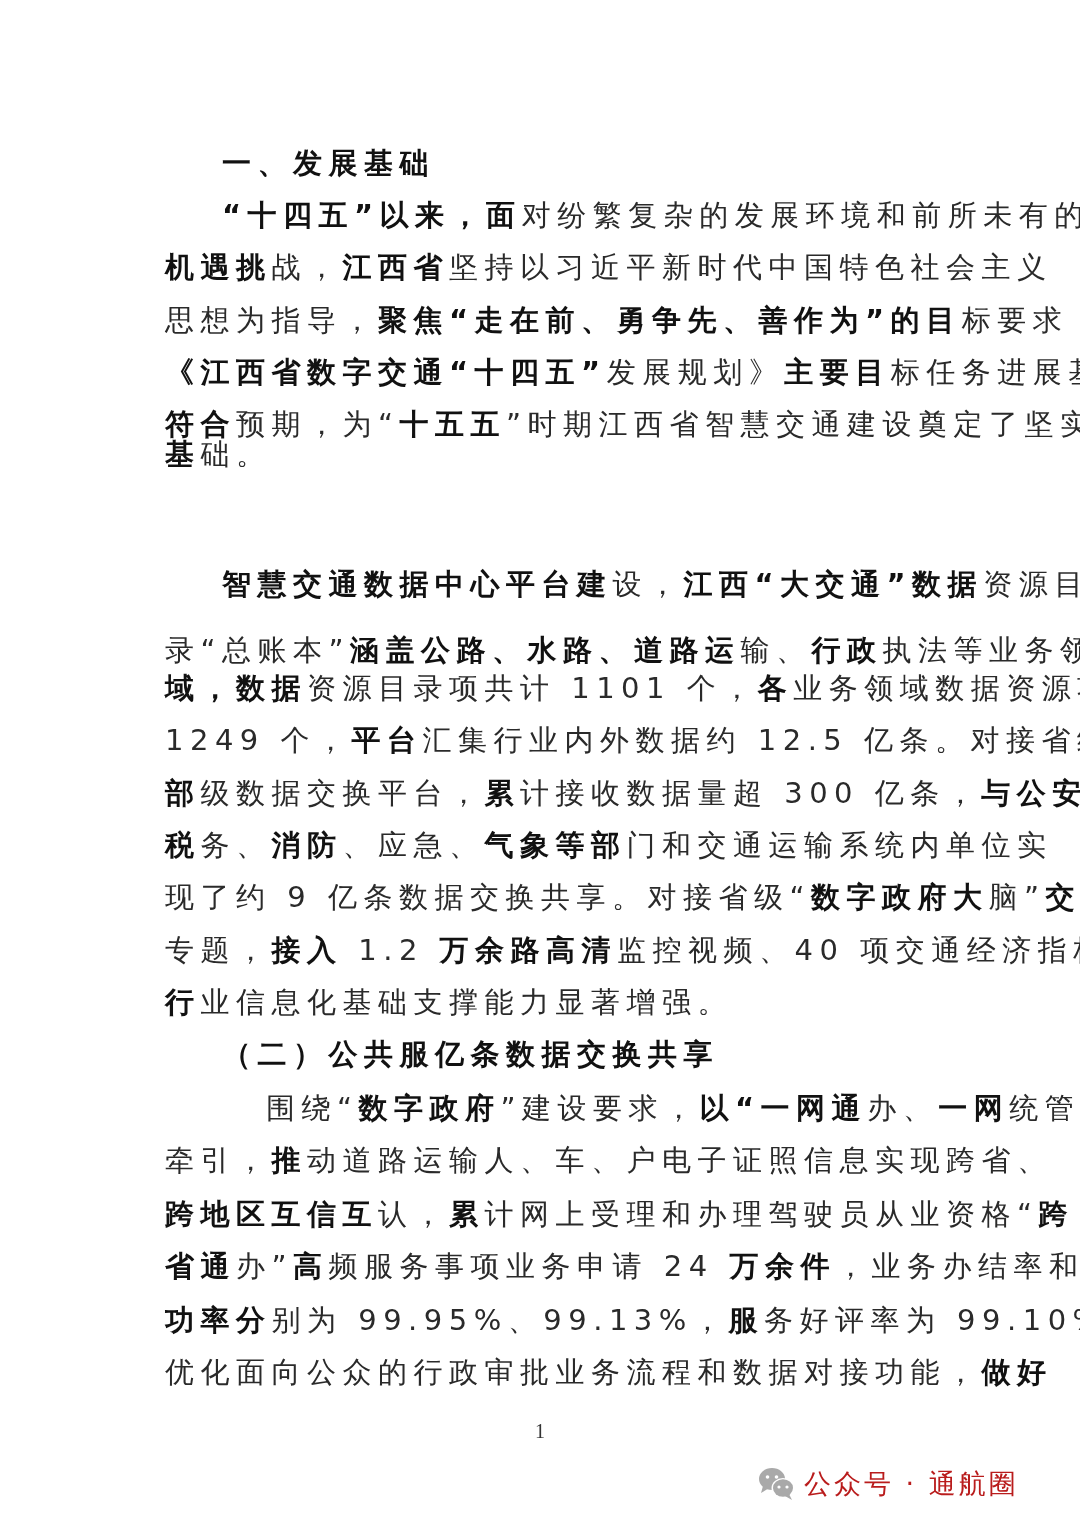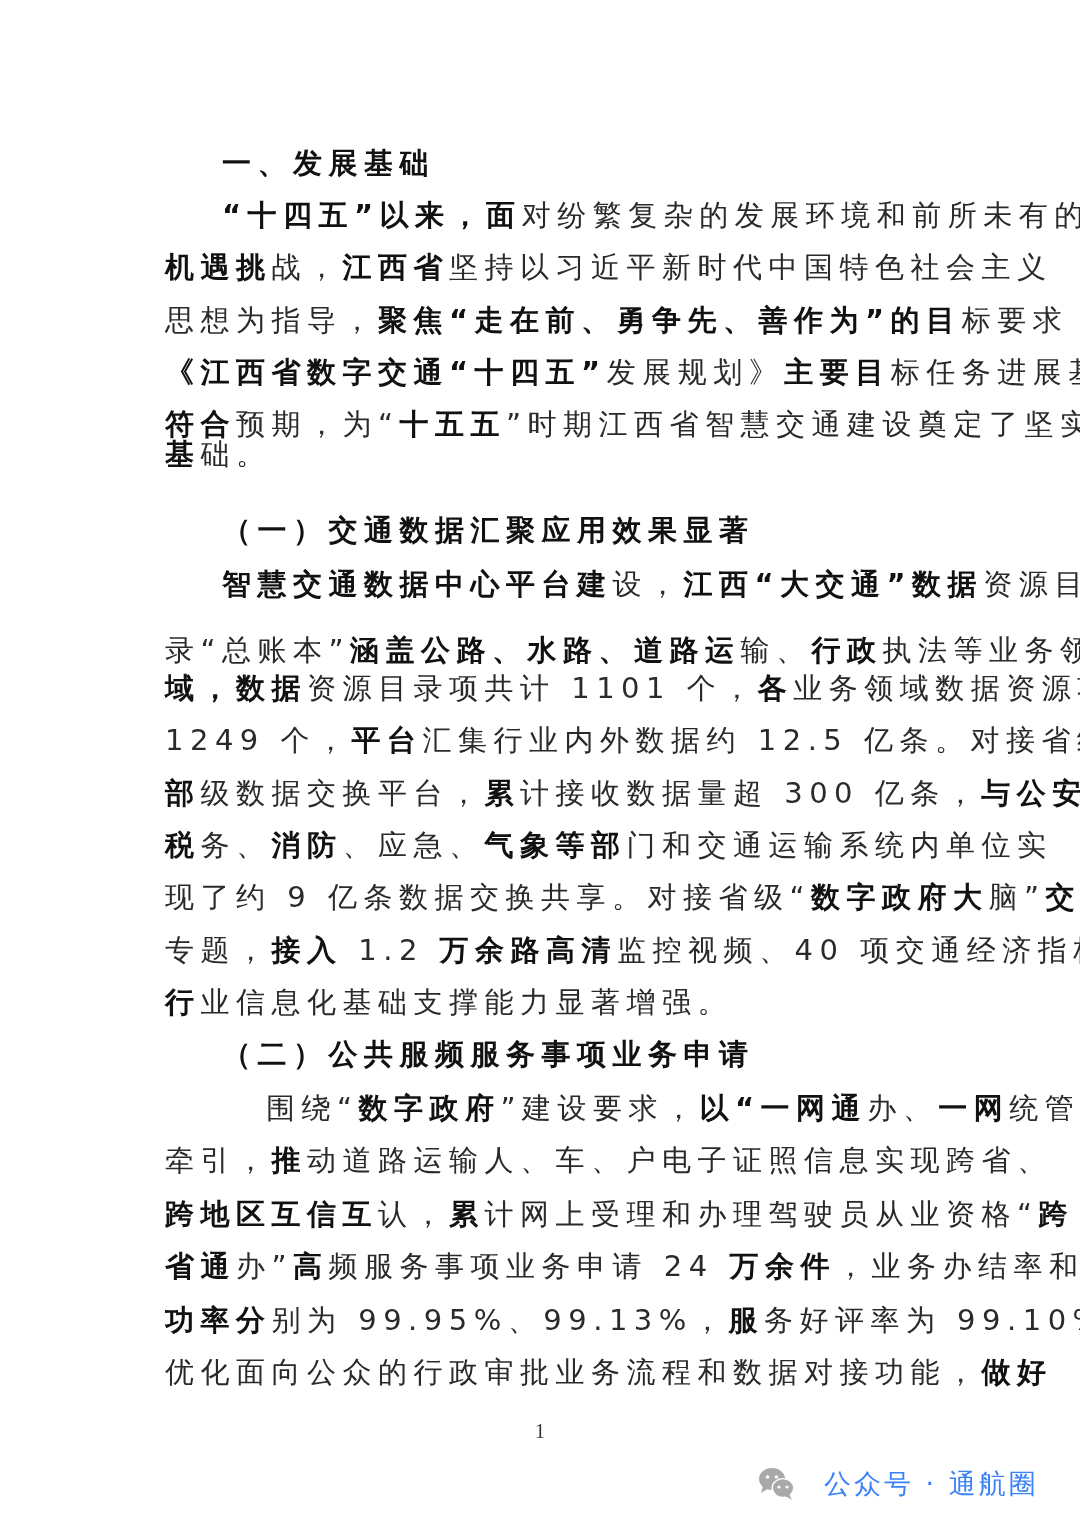--- a/index.html
+++ b/index.html
@@ -8,45 +8,44 @@
   .page { position:absolute; left:0; top:0; width:1080px; height:1527px; }
   .line { position:absolute; left:165px; width:760px; height:40px;
           font-size:29px; line-height:40px; letter-spacing:6.5px; white-space:nowrap; }
   .line.indent { left:222px; }
   .seg { font-weight:normal; color:#2a2a2a; }
   .seg.b { font-weight:bold; color:#111; }
   .heading { font-weight:bold; color:#111; }
   .pagenum { position:absolute; left:535px; top:1420px; font-family:"Liberation Serif", serif;
              font-size:20px; color:#333; }
   .watermark { position:absolute; left:758px; top:1464px; height:40px; display:flex; align-items:center;
-               color:#3b82f6; font-size:27px; letter-spacing:3px;gap:20px; }
+               color:#b91c1c; font-size:27px; letter-spacing:3px; }
   .wm-icon { width:38px; height:36px; margin-right:8px; }
 </style>
 </head>
 <body>
 
 <div class="page" id="page">
     <div class="line indent" style="top: 195px;"><span class="seg b">“十四五”以来，面</span><span class="seg">对纷繁复杂的发展环境和前所未有的</span></div>
     <div class="line indent heading" style="top: 143px;"><span class="seg b">一、发展基础</span></div>
     <div class="line" style="top: 247px;"><span class="seg b">机遇挑</span><span class="seg">战，</span><span class="seg b">江西省</span><span class="seg">坚持以习近平新时代中国特色社会主义</span></div>
     <div class="line" style="top: 300px;"><span class="seg">思想为指导，</span><span class="seg b">聚焦“走在前、勇争先、善作为”的目</span><span class="seg">标要求，</span></div>
     <div class="line" style="top: 352px;"><span class="seg b">《江西省数字交通“十四五”</span><span class="seg">发展规划》</span><span class="seg b">主要目</span><span class="seg">标任务进展基本</span></div>
     <div class="line" style="top: 404px;"><span class="seg b">符合</span><span class="seg">预期，为“</span><span class="seg b">十五五</span><span class="seg">”时期江西省智慧交通建设奠定了坚实</span></div>
     <div class="line" style="top: 434px;"><span class="seg b">基</span><span class="seg">础。</span></div>
-    <div class="line indent heading" style="top: 510px;"><span class="seg b">（一）交通数据汇聚应用效果显著</span></div>
     <div class="line indent" style="top: 564px;"><span class="seg b">智慧交通数据中心平台建</span><span class="seg">设，</span><span class="seg b">江西“大交通”数据</span><span class="seg">资源目</span></div>
     <div class="line" style="top: 630px; text-align: center;"><span class="seg">录“总账本”</span><span class="seg b">涵盖公路、水路、道路运</span><span class="seg">输、</span><span class="seg b">行政</span><span class="seg">执法等业务领</span></div>
     <div class="line" style="top: 668px;"><span class="seg b">域，数据</span><span class="seg">资源目录项共计 1101 个，</span><span class="seg b">各</span><span class="seg">业务领域数据资源项</span></div>
     <div class="line" style="top: 720px;"><span class="seg">1249 个，</span><span class="seg b">平台</span><span class="seg">汇集行业内外数据约 12.5 亿条。对接省级、</span></div>
     <div class="line" style="top: 773px; text-align: right;"><span class="seg b">部</span><span class="seg">级数据交换平台，</span><span class="seg b">累</span><span class="seg">计接收数据量超 300 亿条，</span><span class="seg b">与公安</span></div>
     <div class="line" style="top: 825px; text-align: right;"><span class="seg b">税</span><span class="seg">务、</span><span class="seg b">消防</span><span class="seg">、应急、</span><span class="seg b">气象等部</span><span class="seg">门和交通运输系统内单位实</span></div>
     <div class="line" style="top: 877px;"><span class="seg">现了约 9 亿条数据交换共享。对接省级“</span><span class="seg b">数字政府大</span><span class="seg">脑”</span><span class="seg b">交通</span></div>
     <div class="line" style="top: 930px;"><span class="seg">专题，</span><span class="seg b">接入</span><span class="seg"> 1.2 </span><span class="seg b">万余路高清</span><span class="seg">监控视频、40 项交通经济指标，</span></div>
     <div class="line" style="top: 982px;"><span class="seg b">行</span><span class="seg">业信息化基础支撑能力显著增强。</span></div>
-    <div class="line indent heading" style="top: 1034px;"><span class="seg b">（二）公共服</span><span class="seg b">频服务事项业务申请</span></div>
+    <div class="line indent heading" style="top: 1034px;"><span class="seg b">（二）公共服</span><span class="seg b">亿条数据交换共享</span></div>
     <div class="line indent" style="top: 1088px; margin-left: 44px;"><span class="seg">围绕“</span><span class="seg b">数字政府</span><span class="seg">”建设要求，</span><span class="seg b">以“一网通</span><span class="seg">办、</span><span class="seg b">一网</span><span class="seg">统管”为</span></div>
     <div class="line" style="top: 1140px;"><span class="seg">牵引，</span><span class="seg b">推</span><span class="seg">动道路运输人、车、户电子证照信息实现跨省、</span></div>
     <div class="line" style="top: 1194px;"><span class="seg b">跨地区互信互</span><span class="seg">认，</span><span class="seg b">累</span><span class="seg">计网上受理和办理驾驶员从业资格“</span><span class="seg b">跨</span></div>
     <div class="line" style="top: 1246px;"><span class="seg b">省通</span><span class="seg">办”</span><span class="seg b">高</span><span class="seg">频服务事项业务申请 24 </span><span class="seg b">万余件</span><span class="seg">，业务办结率和成</span></div>
     <div class="line" style="top: 1300px;"><span class="seg b">功率分</span><span class="seg">别为 99.95%、99.13%，</span><span class="seg b">服</span><span class="seg">务好评率为 99.10%。</span></div>
     <div class="line" style="top: 1352px;"><span class="seg">优化面向公众的行政审批业务流程和数据对接功能，</span><span class="seg b">做好</span></div>
   </div>
 
 <div class="pagenum">1</div>
 

